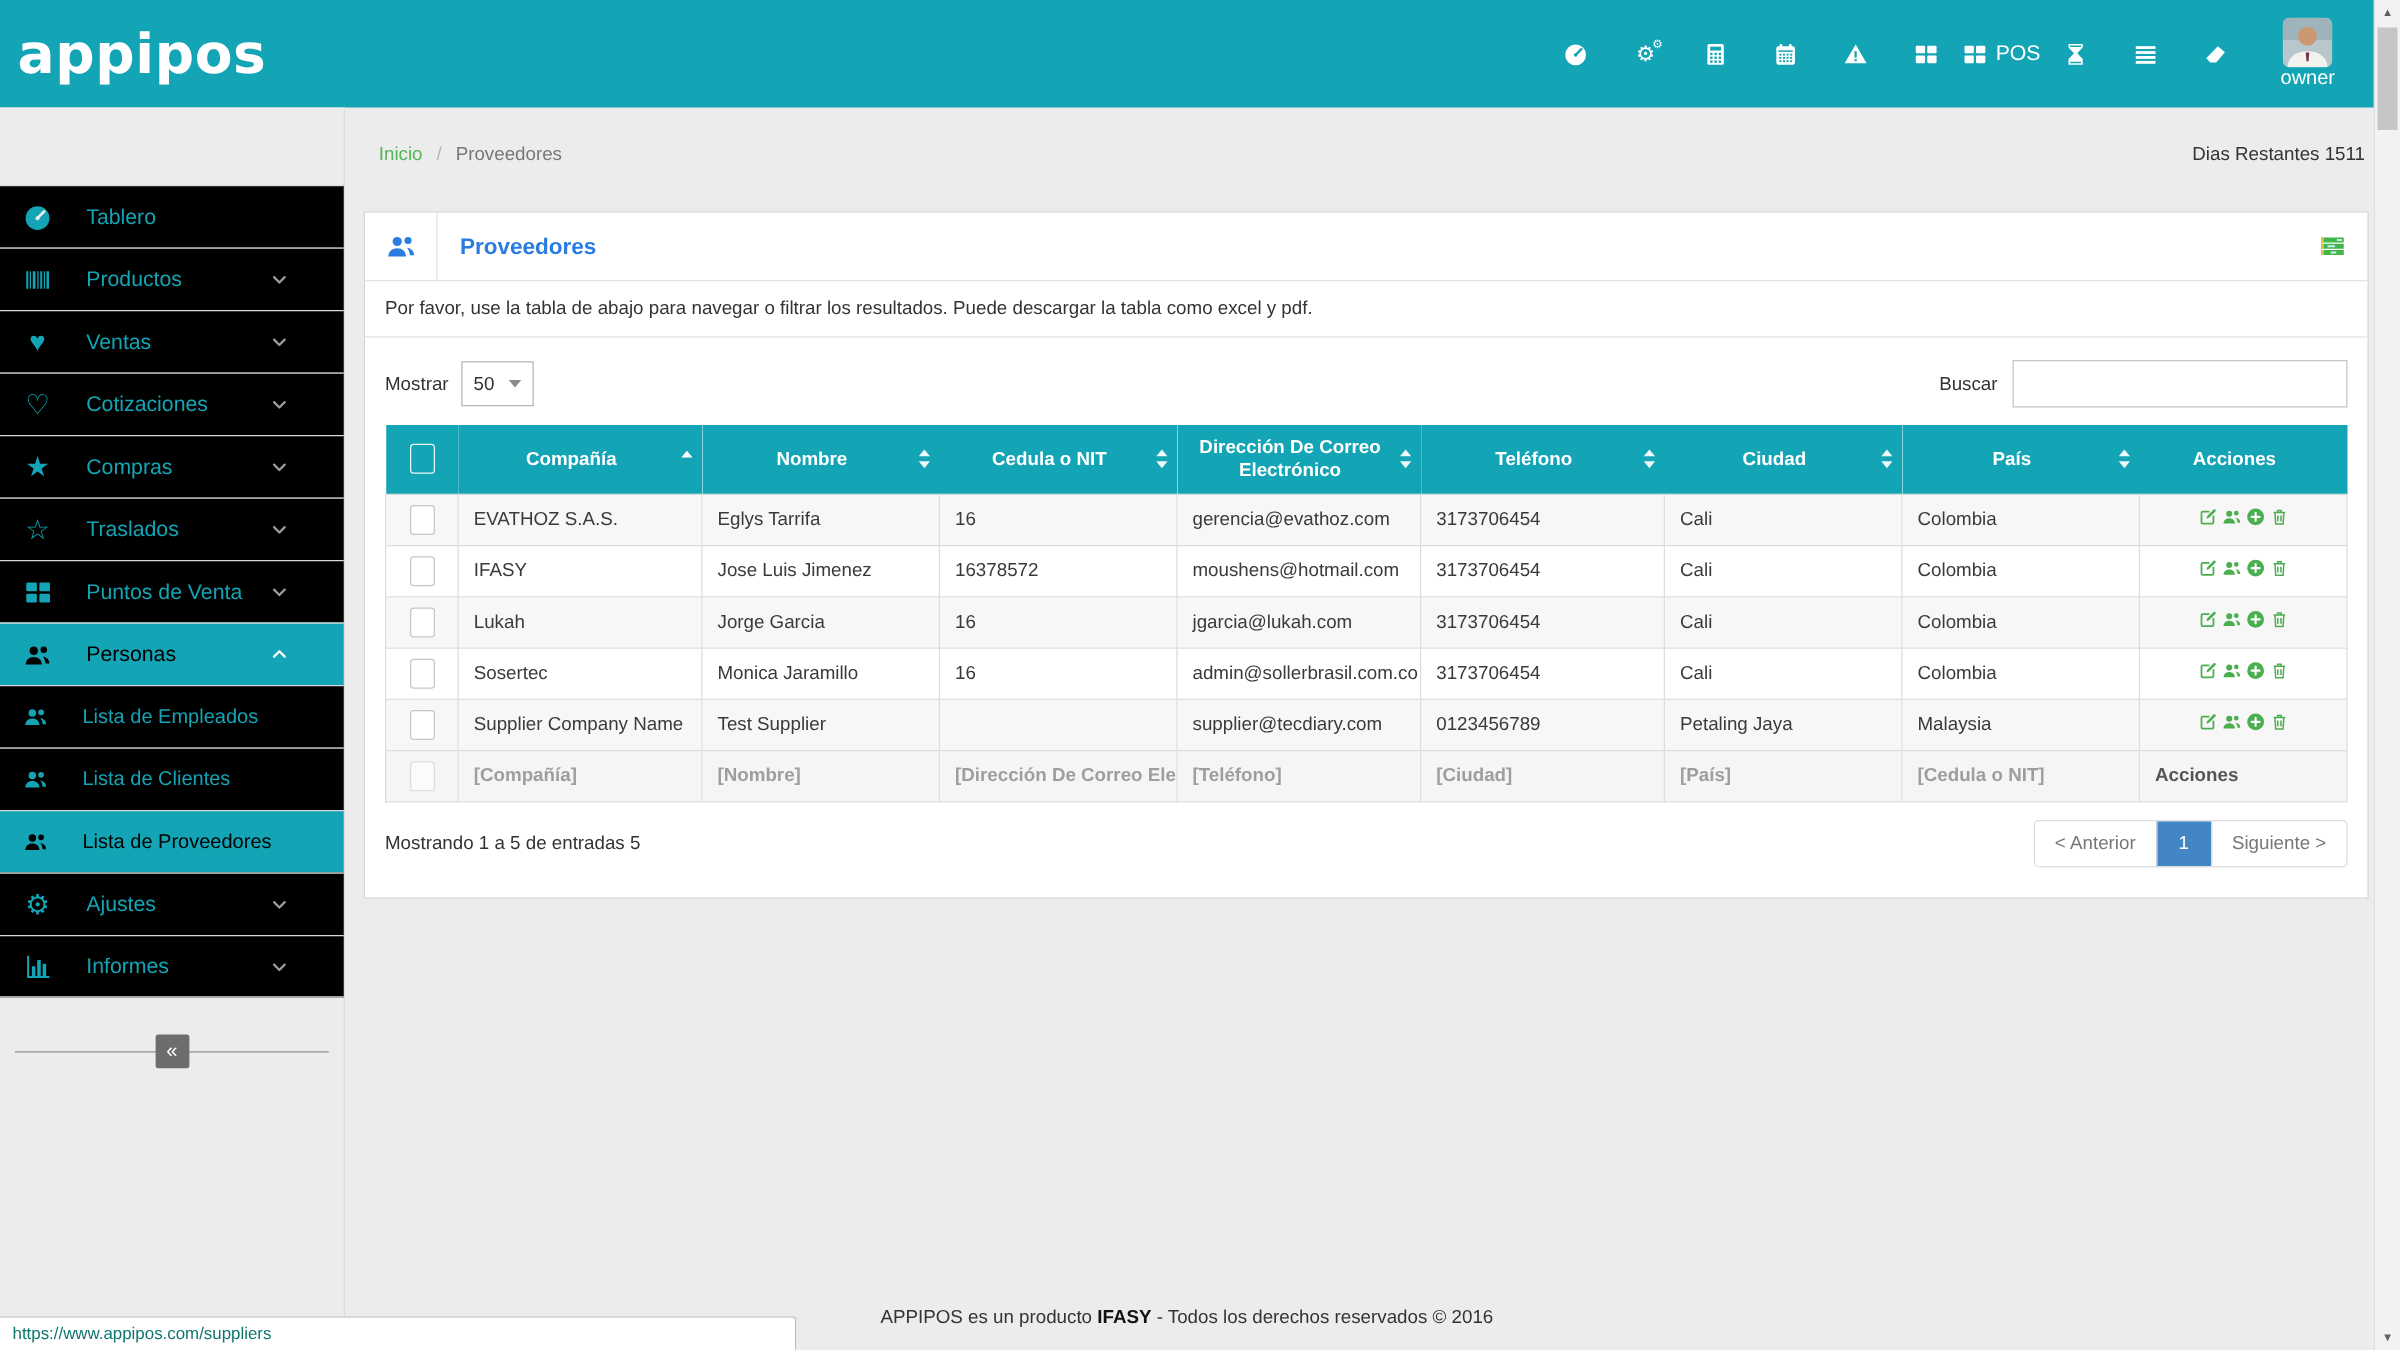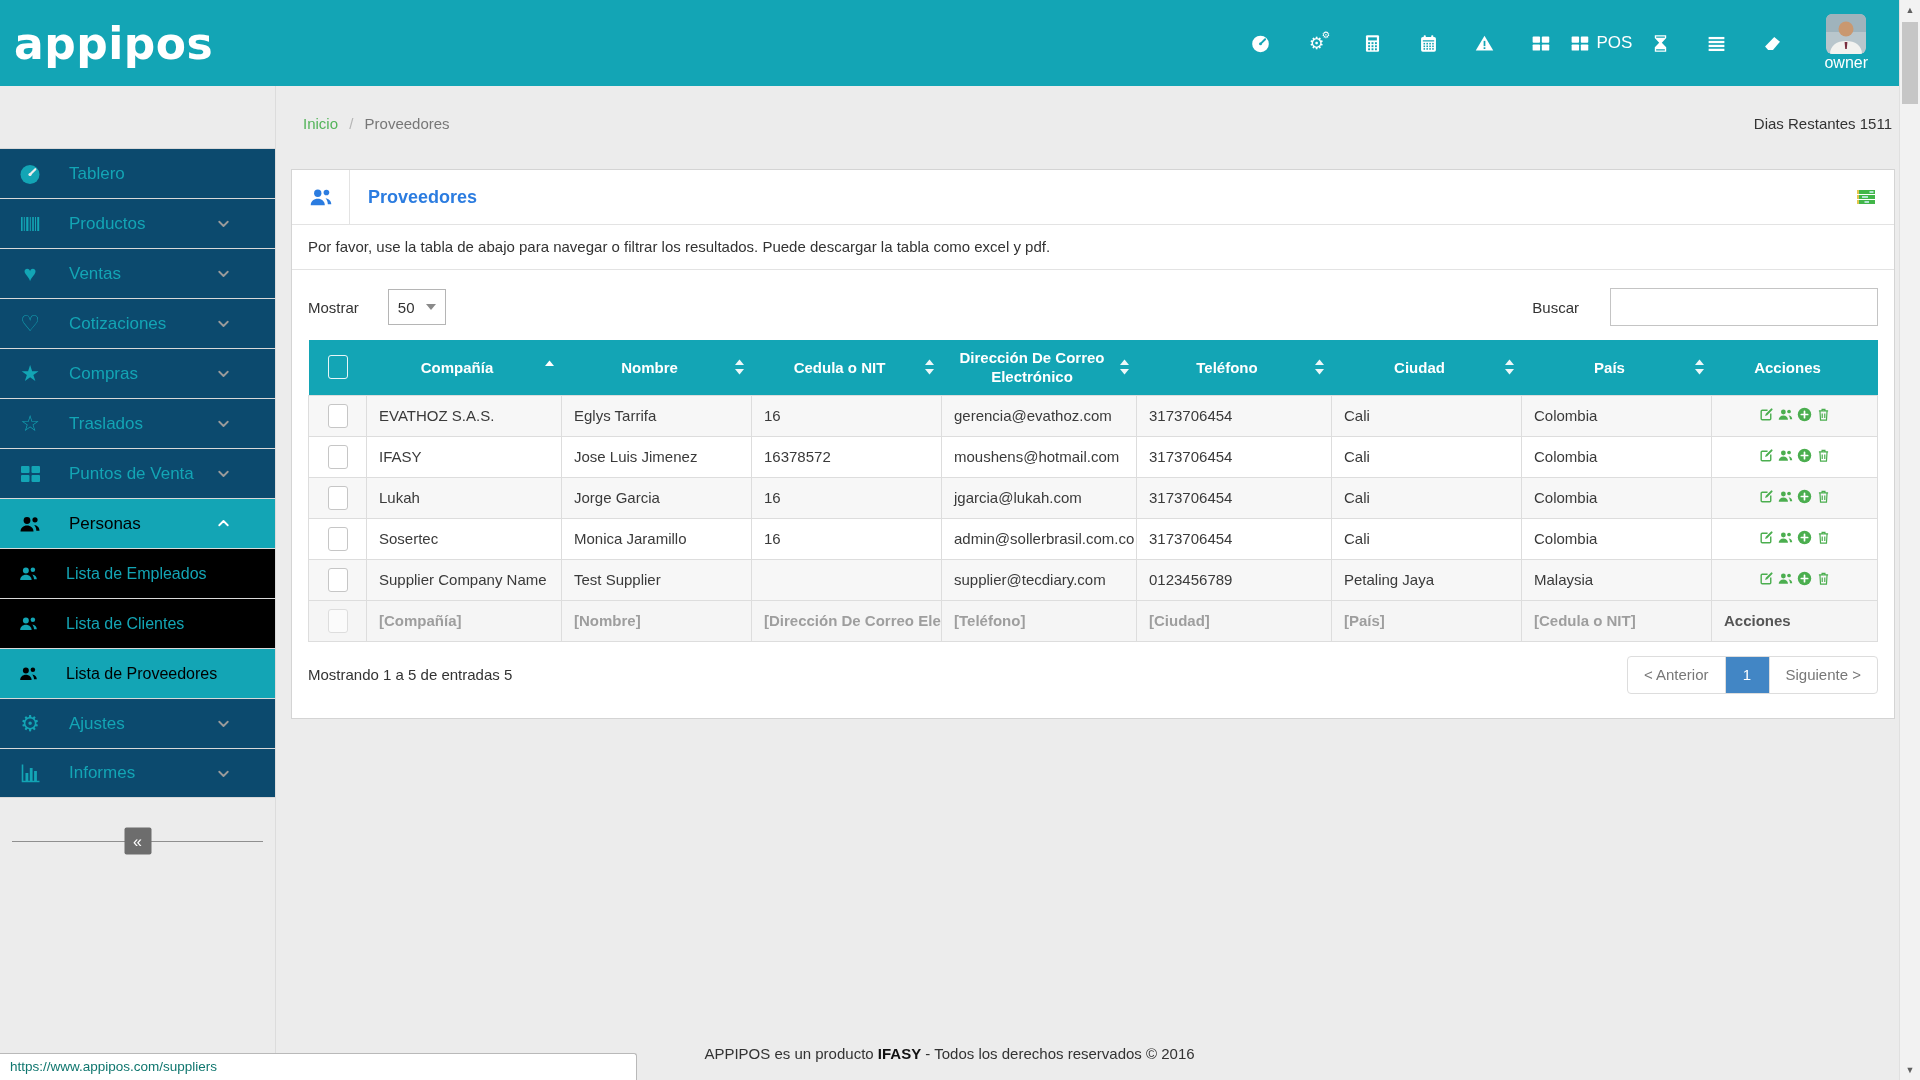--- a/index.html
+++ b/index.html
@@ -30,21 +30,21 @@
   .ic{display:inline-flex;align-items:center;justify-content:center;line-height:1;}
   .ic svg{width:100%;height:100%;display:block;}
   .gg{position:relative;display:inline-block;}
   .gg small{position:absolute;font-size:55%;right:-6px;top:-4px;}
 
   
   .shell{display:flex;height:994px;}
   .sidebar{width:276px;background:#ececec;border-right:1px solid #dcdcdc;padding-top:62px;flex:none;}
   .side-item{height:50px;display:flex;align-items:center;padding:0 16px 0 18px;
     border-top:1px solid #d9d9d9;color:var(--brand-teal);font-size:17px;cursor:pointer;
-    --icon-bg:#ececec;background:#0c4a6e;}
+    --icon-bg:#ececec;background:#000000;}
   .side-item:last-of-type{border-bottom:1px solid #d9d9d9;}
   .side-item .ic{width:24px;height:24px;margin-right:27px;flex:none;}
   .side-item .lbl{white-space:nowrap;}
   .side-item .chev{margin-left:auto;width:17px;height:17px;color:#9b9b9b;}
   .side-item.sub{background:#000000;--icon-bg:#fff;font-size:16px;}
   .side-item.sub .ic{width:21px;height:21px;}
   .side-item.active{background:var(--brand-teal);--icon-bg:var(--brand-teal);color:#000000;}
   .side-item.active .chev{color:#fff;}
   .collapse-row{position:relative;height:34px;margin-top:26px;}
   .collapse-row .line{position:absolute;left:12px;right:12px;top:50%;height:1px;background:#8f8f8f;}
@@ -64,21 +64,21 @@
   .panel{background:#fff;border:1px solid #d4d4d4;margin-top:24px;}
   .panel-head{height:55px;display:flex;align-items:center;border-bottom:1px solid #e3e3e3;--icon-bg:#fff;}
   .picon{width:58px;height:100%;display:flex;align-items:center;justify-content:center;
     color:var(--title-blue);border-right:1px solid #e3e3e3;flex:none;}
   .picon .ic{width:26px;height:26px;}
   .panel-head h1{margin-left:18px;font-size:18px;color:var(--title-blue);font-weight:700;}
   .table-icon{margin-left:auto;margin-right:16px;width:24px;height:24px;cursor:pointer;}
   .panel-info{padding:13px 16px 14px;font-size:15px;color:#333;border-bottom:1px solid #e3e3e3;}
   .panel-body{padding:16px 16px 24px;}
 
-  .controls{display:flex;align-items:center;margin:2px 0 14px;font-size:15px;color:#333;gap:19px;}
+  .controls{display:flex;align-items:center;margin:2px 0 14px;font-size:15px;color:#333;}
   .select{width:58px;height:36px;border:1px solid #b5b5b5;background:#fff;display:flex;
     align-items:center;justify-content:space-between;padding:0 9px;margin-left:10px;cursor:pointer;}
   .caret{width:0;height:0;border-left:5px solid transparent;border-right:5px solid transparent;
     border-top:6px solid #8a8a8a;}
   .spacer{flex:1;}
   .controls .search-lbl{margin-right:12px;}
   .search-input{width:268px;height:38px;border:1px solid #c4c4c4;padding:0 9px;font-size:15px;
     font-family:inherit;outline:none;background:#fff;}
 
   table{width:100%;border-collapse:collapse;table-layout:fixed;font-size:15px;color:#3a3a3a;}

